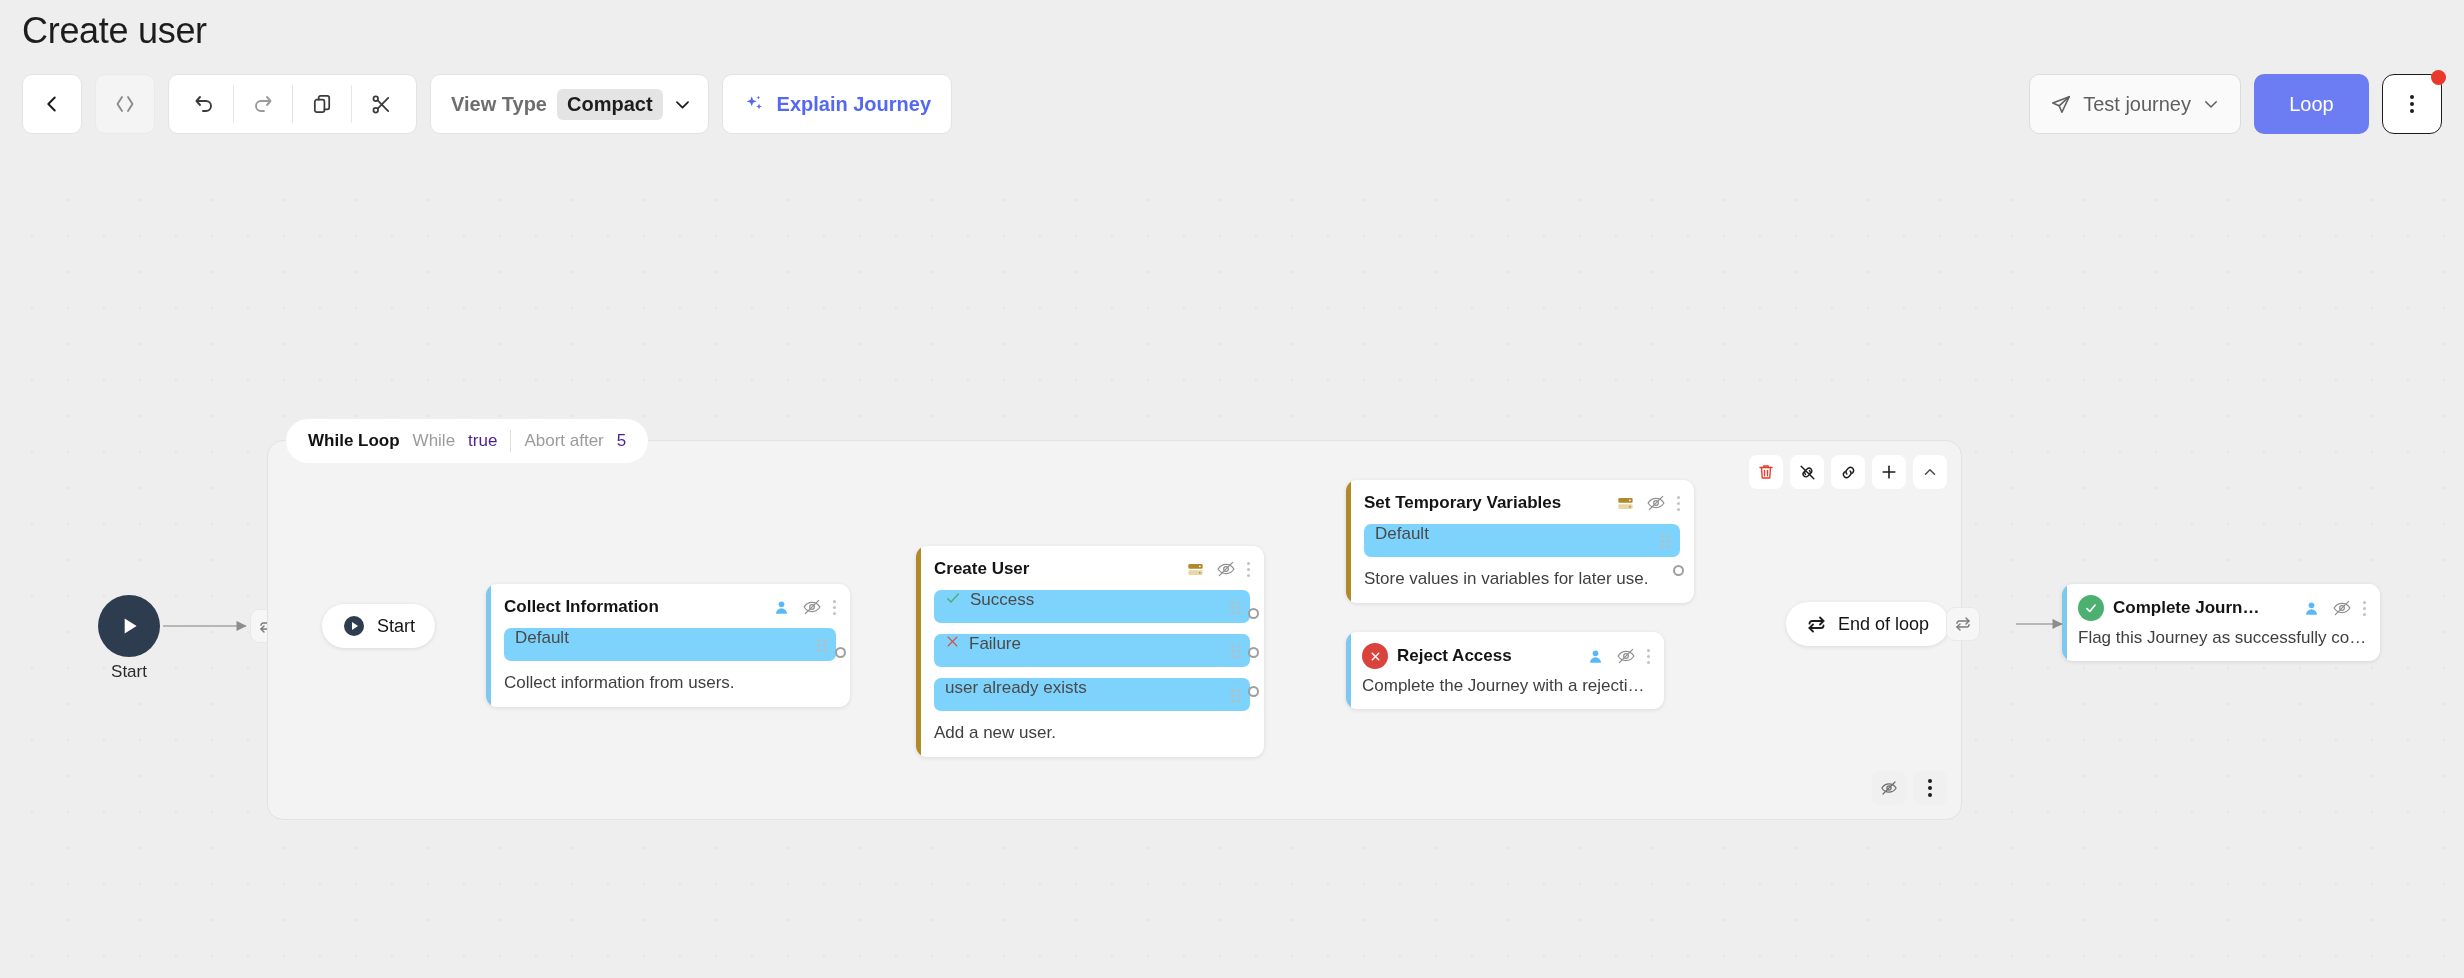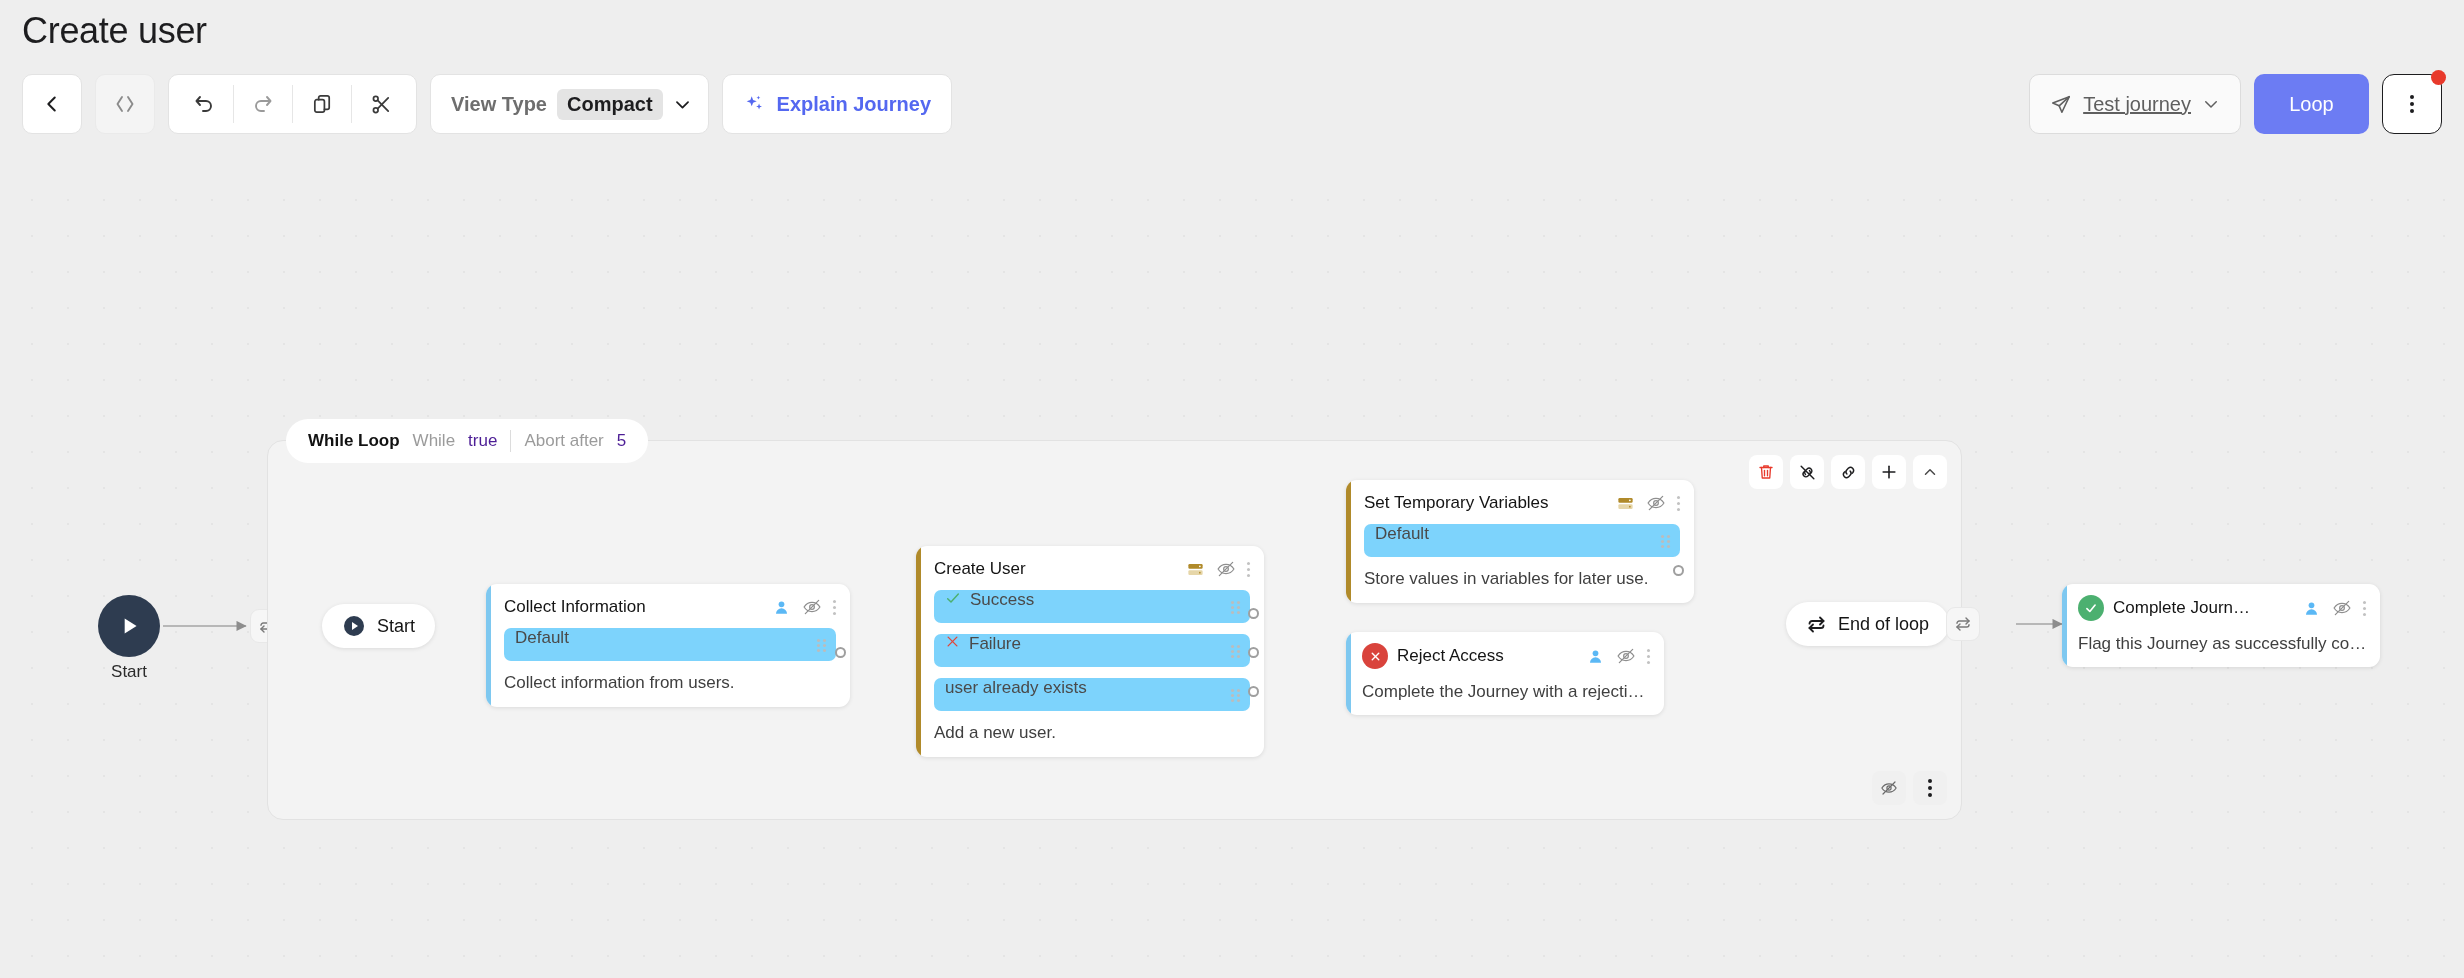--- a/index.html
+++ b/index.html
@@ -69,21 +69,21 @@
   .tb-explain {
     height: 60px; background: #ffffff; border: 1px solid #e3e3e3; border-radius: 10px;
     display: flex; align-items: center; gap: 12px; padding: 0 20px;
     font-size: 20px; color: #5468f0;
   }
 
   #tb-right { position: absolute; right: 22px; top: 74px; height: 60px; display: flex; align-items: center; gap: 13px; }
   .btn-test {
     height: 60px; background: #fafafa; border: 1px solid #dcdcdc; border-radius: 10px;
     display: flex; align-items: center; gap: 11px; padding: 0 20px;
-    font-size: 20px; color: #5f5f5f; text-decoration: underline;
+    font-size: 20px; color: #5f5f5f;
   }
   .btn-save {
     height: 60px; width: 115px; background: #6c7cf3; border: none; border-radius: 10px;
     display: flex; align-items: center; justify-content: center;
     font-size: 20px; color: #ffffff; font-family: inherit;
   }
   .btn-kebab {
     position: relative;
     height: 60px; width: 60px; background: #ffffff; border: 1.5px solid #1d1d1f; border-radius: 12px;
     display: flex; align-items: center; justify-content: center;
@@ -130,26 +130,26 @@
     position: absolute; background: #ffffff; border-radius: 11px;
     box-shadow: 0 1px 4px rgba(0,0,0,0.10);
     overflow: hidden;
   }
   .node .accent {
     position: absolute; left: 0; top: 0; bottom: 0; width: 5px;
   }
   .node .nbody { padding: 13px 14px 14px 18px; }
   .node .nhead {
     display: flex; align-items: center; gap: 9px;
-    font-size: 17px; font-weight: 400; color: #141414;
+    font-size: 17px; font-weight: 700; color: #141414;
   }
   .node .ntitle { flex: 1; white-space: nowrap; overflow: hidden; text-overflow: ellipsis; }
   .node .nicons { display: flex; align-items: center; gap: 11px; flex-shrink: 0; }
   .node .ndesc { font-size: 17px; color: #3f3f3f; margin-top: 12px; white-space: nowrap; }
-  .node .ndesc.tight { margin-top: 13px; }
+  .node .ndesc.tight { margin-top: 7px; }
 
   .port-row {
     position: relative;
     margin-top: 11px; height: 33px;
     background: #7dd3fc; border-radius: 7px;
     display: flex; align-items: flex-start; gap: 9px;
     padding: 0 30px 0 11px;
     font-size: 17px; color: #4a4a4a;
   }
   .port-row .grip {

